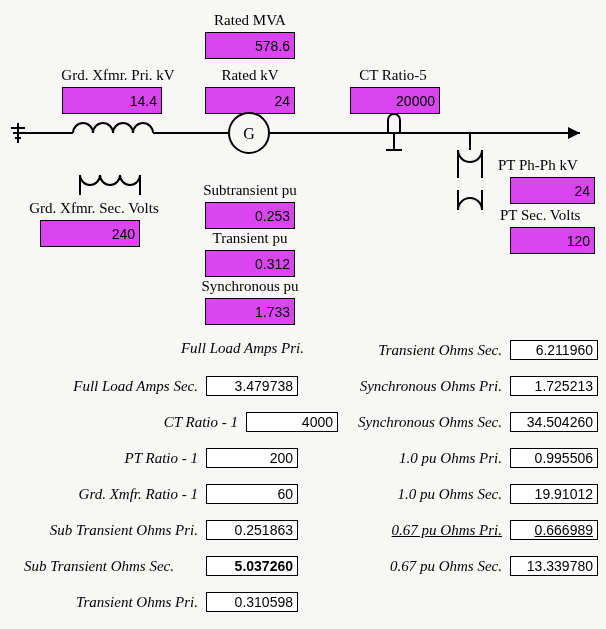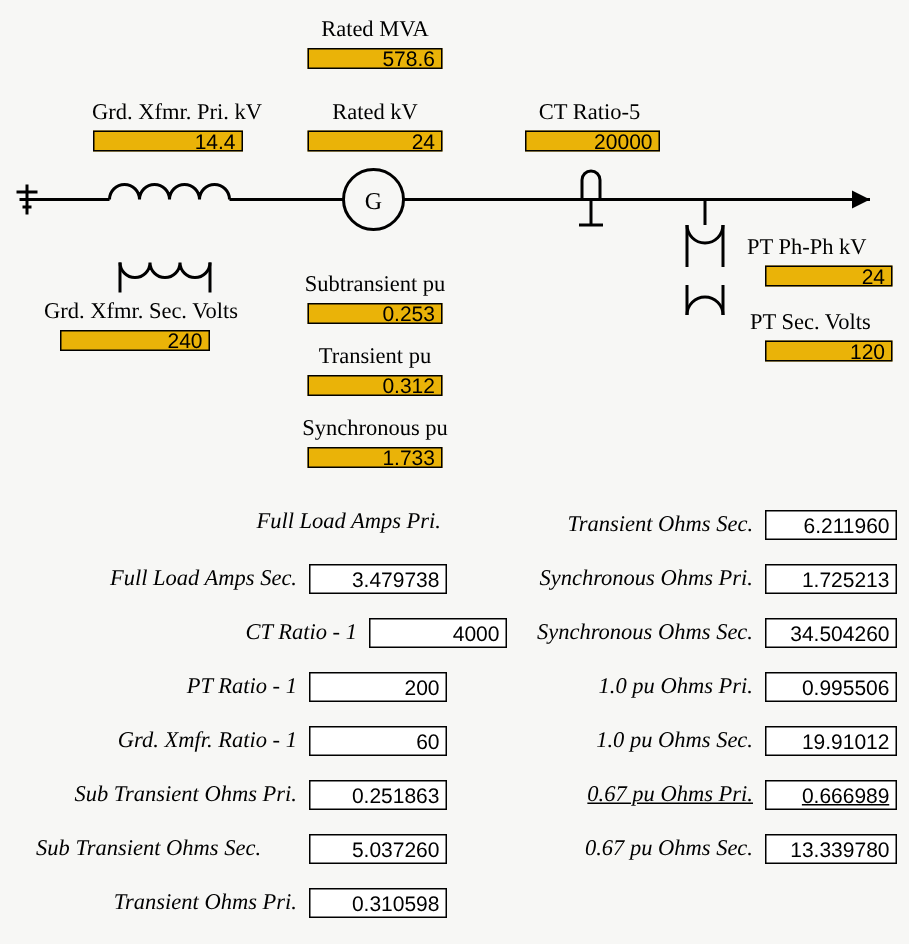--- a/index.html
+++ b/index.html
@@ -1,19 +1,19 @@
 <!DOCTYPE html>
 <html><head>
 <meta charset="utf-8">
 <style>
   *{box-sizing:border-box;margin:0;padding:0}
   body{background:#f7f7f5;font-family:Georgia,'Times New Roman',serif;color:#000;width:606px;height:629px;position:relative;overflow:hidden}
   .container{position:relative;width:100%;height:100%}
   .lbl{position:absolute;font-size:15px;text-align:center;white-space:nowrap}
-  .fld{position:absolute;border:1px solid #000;background:#eab308;font-size:14px;text-align:right;padding:0 4px;line-height:18px;height:14px}
+  .fld{position:absolute;border:1px solid #000;background:#d946ef;font-size:14px;text-align:right;padding:0 4px;line-height:18px;height:27px}
   svg.diagram{position:absolute;left:0;top:0}
   .row{position:absolute;display:flex;align-items:center}
   .row .ilbl2{font-size:15px;font-style:italic;text-align:right;white-space:nowrap;padding-right:8px}
   .row .fld2{border:1px solid #000;background:#fff;font-size:14px;text-align:right;padding:0 4px;line-height:18px;height:20px}
 </style>
 </head>
 <body>
 
 <div class="container">
 
@@ -78,21 +78,21 @@
   <path d="M458 150 A12 12 0 0 0 482 150" fill="none" stroke="#000" stroke-width="2"></path>
   <line x1="458" y1="150" x2="458" y2="178" stroke="#000" stroke-width="2"></line>
   <line x1="482" y1="150" x2="482" y2="178" stroke="#000" stroke-width="2"></line>
 
   <path d="M458 210 A12 12 0 0 1 482 210" fill="none" stroke="#000" stroke-width="2"></path>
   <line x1="458" y1="210" x2="458" y2="190" stroke="#000" stroke-width="2"></line>
   <line x1="482" y1="210" x2="482" y2="190" stroke="#000" stroke-width="2"></line>
 </svg>
 
 <div id="rows">
-      <div class="row" style="left: 4px; top: 340px; width: 298px; justify-content: flex-end;">
+      <div class="row" style="left: 14px; top: 340px; width: 298px; justify-content: flex-end;">
         <div class="ilbl2" style="width: 195px;">Full Load Amps Pri.</div>
       </div>
       <div class="row" style="left: 0px; top: 376px; width: 298px; justify-content: flex-end;">
         <div class="ilbl2" style="width: 195px;">Full Load Amps Sec.</div>
         <input class="fld2" value="3.479738" style="width: 92px;">
       </div>
       <div class="row" style="left: 0px; top: 412px; width: 298px; justify-content: flex-end; margin-left: 40px;">
         <div class="ilbl2" style="width: 195px;">CT Ratio - 1</div>
         <input class="fld2" value="4000" style="width: 92px; padding-left: 38px;">
       </div>
@@ -103,21 +103,21 @@
       <div class="row" style="left: 0px; top: 484px; width: 298px; justify-content: flex-end;">
         <div class="ilbl2" style="width: 195px;">Grd. Xmfr. Ratio - 1</div>
         <input class="fld2" value="60" style="width: 92px;">
       </div>
       <div class="row" style="left: 0px; top: 520px; width: 298px; justify-content: flex-end;">
         <div class="ilbl2" style="width: 195px;">Sub Transient Ohms Pri.</div>
         <input class="fld2" value="0.251863" style="width: 92px;">
       </div>
       <div class="row" style="left: 0px; top: 556px; width: 298px; justify-content: flex-end; gap: 24px;">
         <div class="ilbl2" style="width: 195px;">Sub Transient Ohms Sec.</div>
-        <input class="fld2" value="5.037260" style="width: 92px;">
+        <input class="fld2" value="5.037260" style="width: 92px; font-weight: bold;">
       </div>
       <div class="row" style="left: 0px; top: 592px; width: 298px; justify-content: flex-end;">
         <div class="ilbl2" style="width: 195px;">Transient Ohms Pri.</div>
         <input class="fld2" value="0.310598" style="width: 92px;">
       </div>
       <div class="row" style="left: 300px; top: 340px; width: 298px; justify-content: flex-end;">
         <div class="ilbl2" style="width: 195px;">Transient Ohms Sec.</div>
         <input class="fld2" value="6.211960" style="width: 88px;">
       </div>
       <div class="row" style="left: 300px; top: 376px; width: 298px; justify-content: flex-end;">

